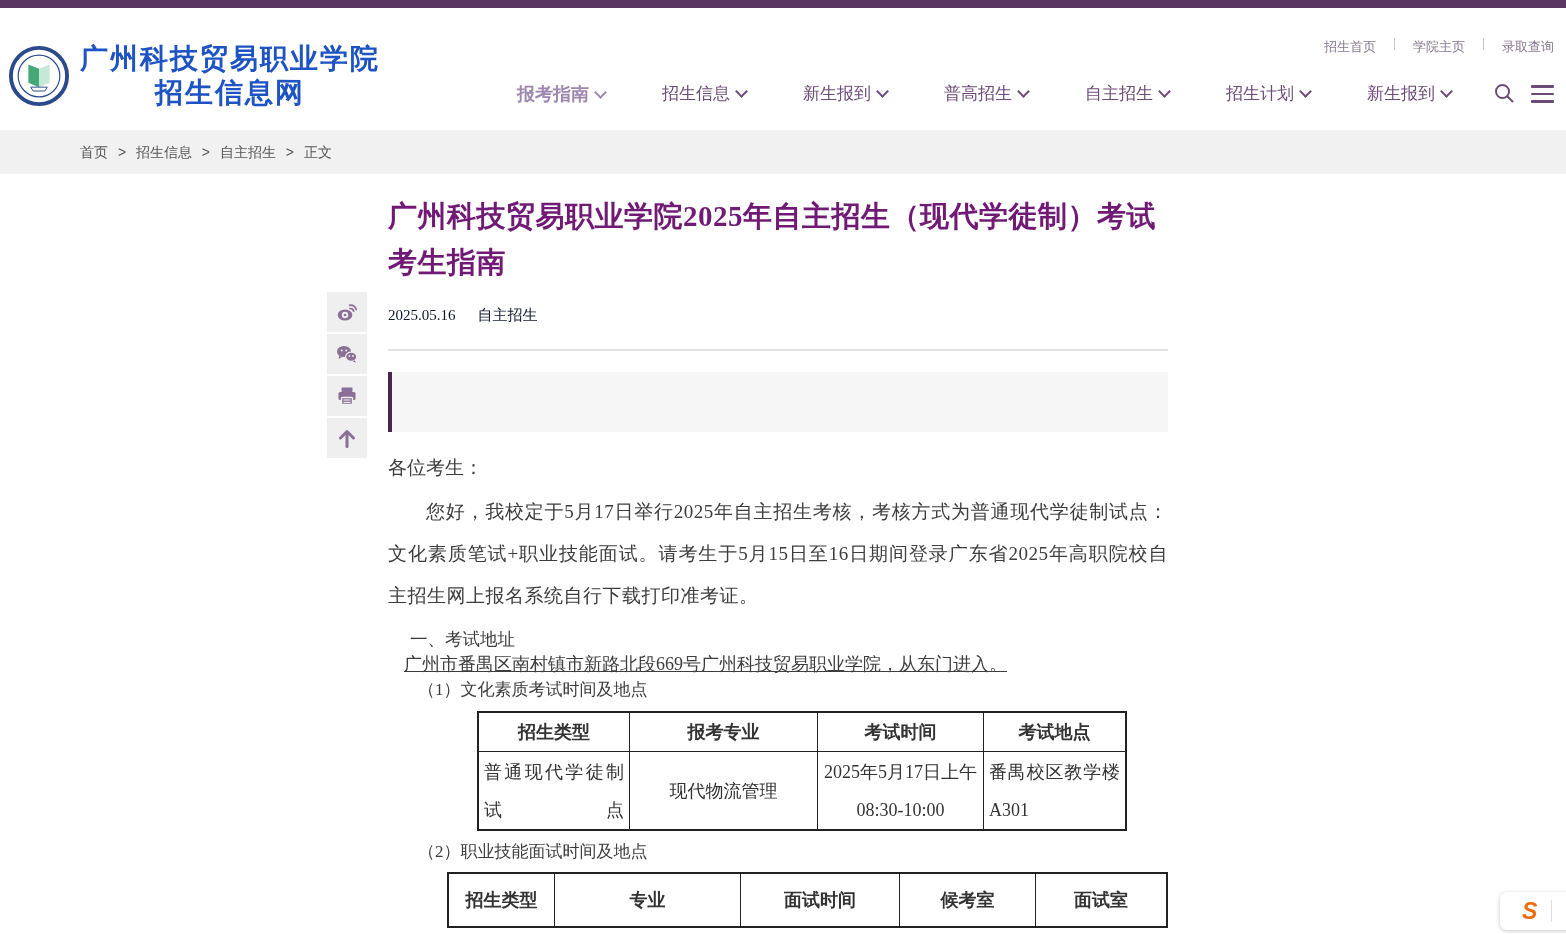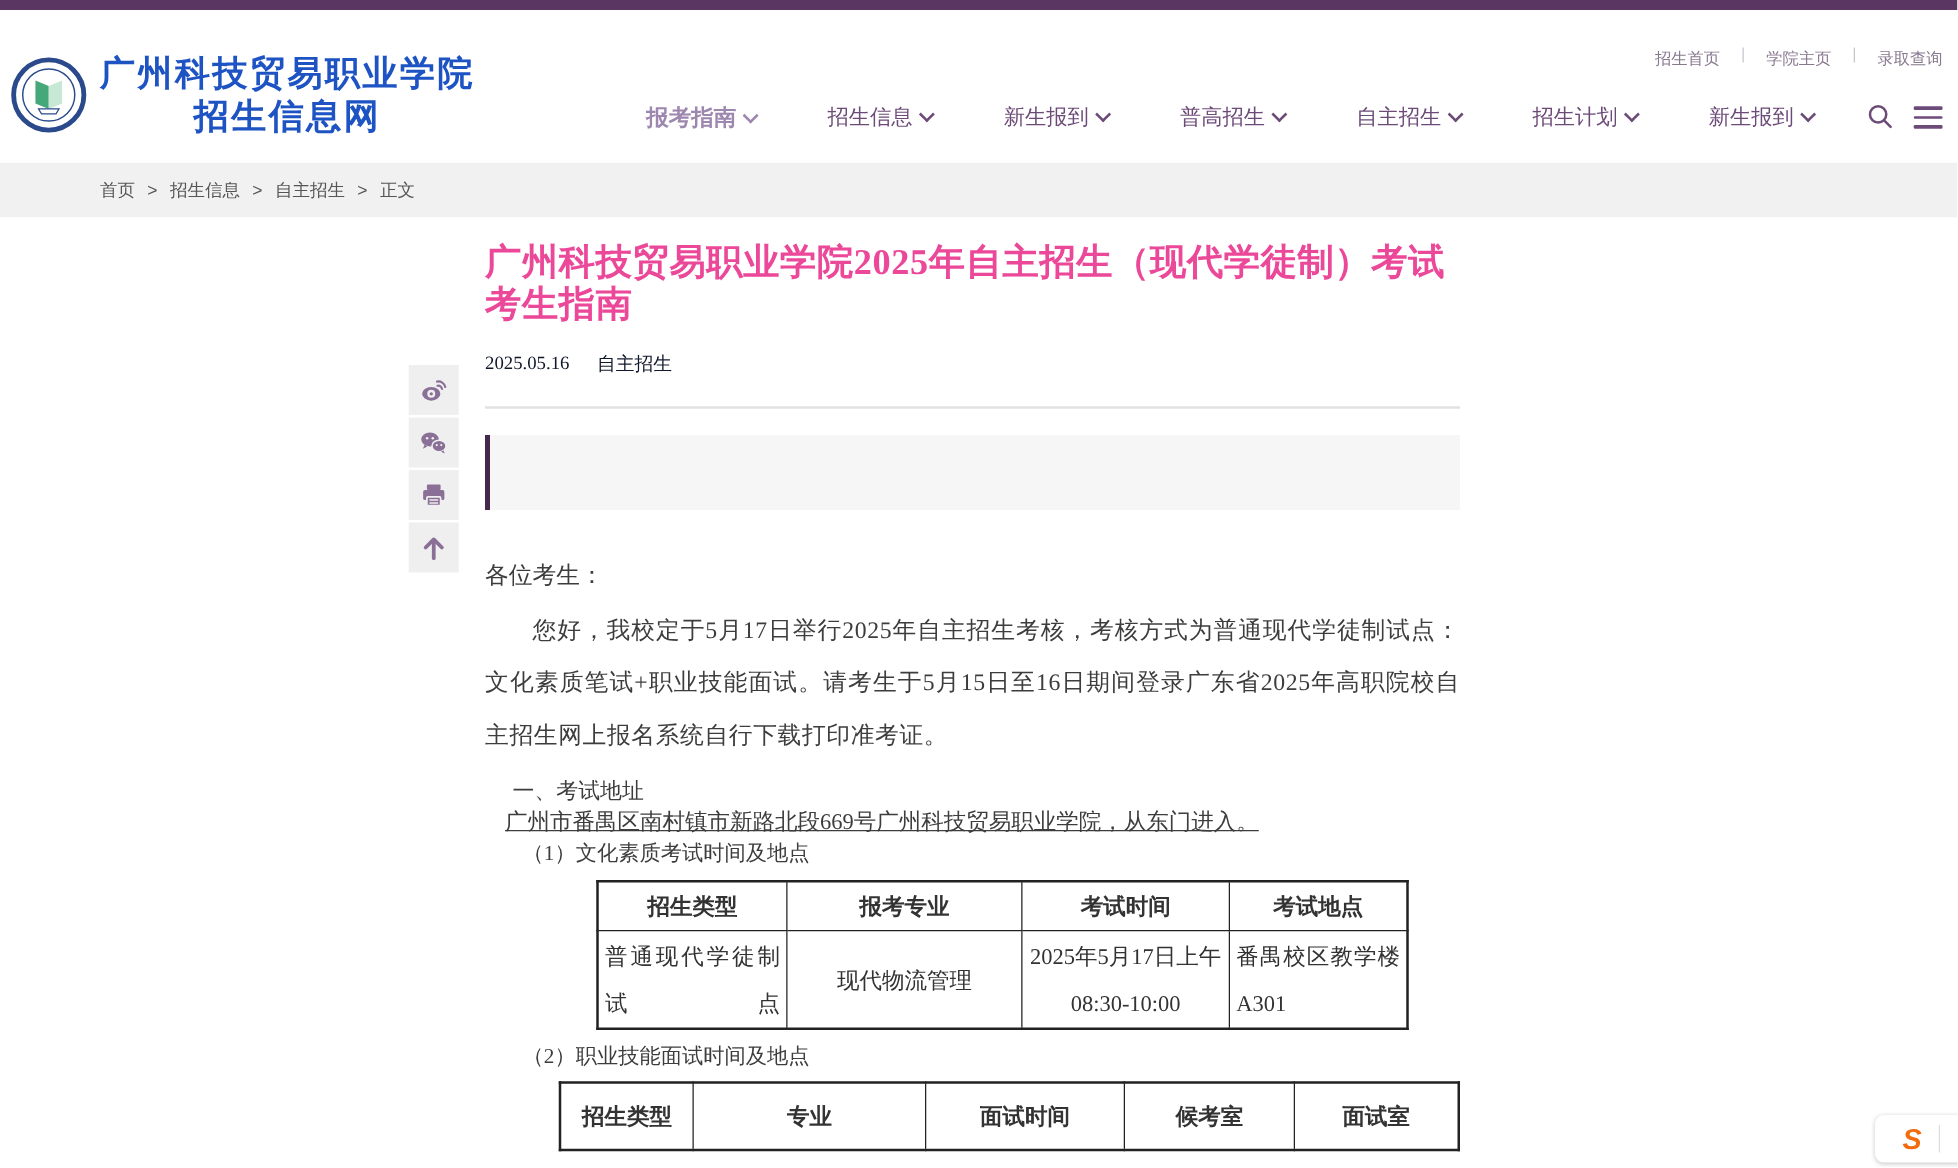--- a/index.html
+++ b/index.html
@@ -36,28 +36,28 @@
   .breadcrumb .bc-link{cursor:pointer;}
   
   .content{position:relative;height:760px;background:#fff;}
   
   .share-col{position:absolute;left:327px;top:118px;width:40px;}
   .share-btn{width:40px;height:40px;background:#efefef;margin-bottom:2px;
     display:flex;align-items:center;justify-content:center;cursor:pointer;}
   
   .article{position:absolute;left:388px;top:19px;width:780px;color:#3d3d3d;}
   .a-title{font-family:"Liberation Serif","DejaVu Serif",serif;font-weight:bold;
-    font-size:29px;line-height:34px;color:#ec4899;letter-spacing:0.5px;}
+    font-size:29px;line-height:46px;color:#701a75;letter-spacing:0.5px;}
   .a-meta{margin-top:21px;font-size:15px;color:#0f172a;display:flex;align-items:center;}
   .a-meta .a-date{font-family:"Liberation Serif","DejaVu Serif",serif;}
   .a-meta .a-cat{margin-left:22px;}
   .a-divider{margin-top:24px;border-top:2px solid #e2e2e2;}
   .a-abstract{margin-top:21px;height:60px;background:#f5f6f5;border-left:4px solid #46284e;}
   .serif{font-family:"Liberation Serif","DejaVu Serif",serif;}
-  .a-greeting{margin-top:41px;font-size:19px;line-height:24px;}
+  .a-greeting{margin-top:24px;font-size:19px;line-height:24px;}
   .a-para{margin-top:11px;font-size:19px;line-height:42px;text-indent:38px;
     text-align:justify;letter-spacing:0.5px;}
   .a-sec-title{margin-top:10px;margin-left:22px;font-size:17.5px;font-weight:normal;line-height:25px;}
   .a-sec-body{margin-left:16px;font-size:18px;line-height:25px;text-decoration:underline;}
   .a-sub-title{margin-left:30px;font-size:17px;line-height:26px;}
   
   table{border-collapse:collapse;font-family:"Liberation Serif","DejaVu Serif",serif;
     font-size:18px;color:#333;}
   .tbl1{margin:8px 0 0 89px;border:2px solid #222;}
   .tbl2{margin:7px 0 0 59px;border:2px solid #222;}

